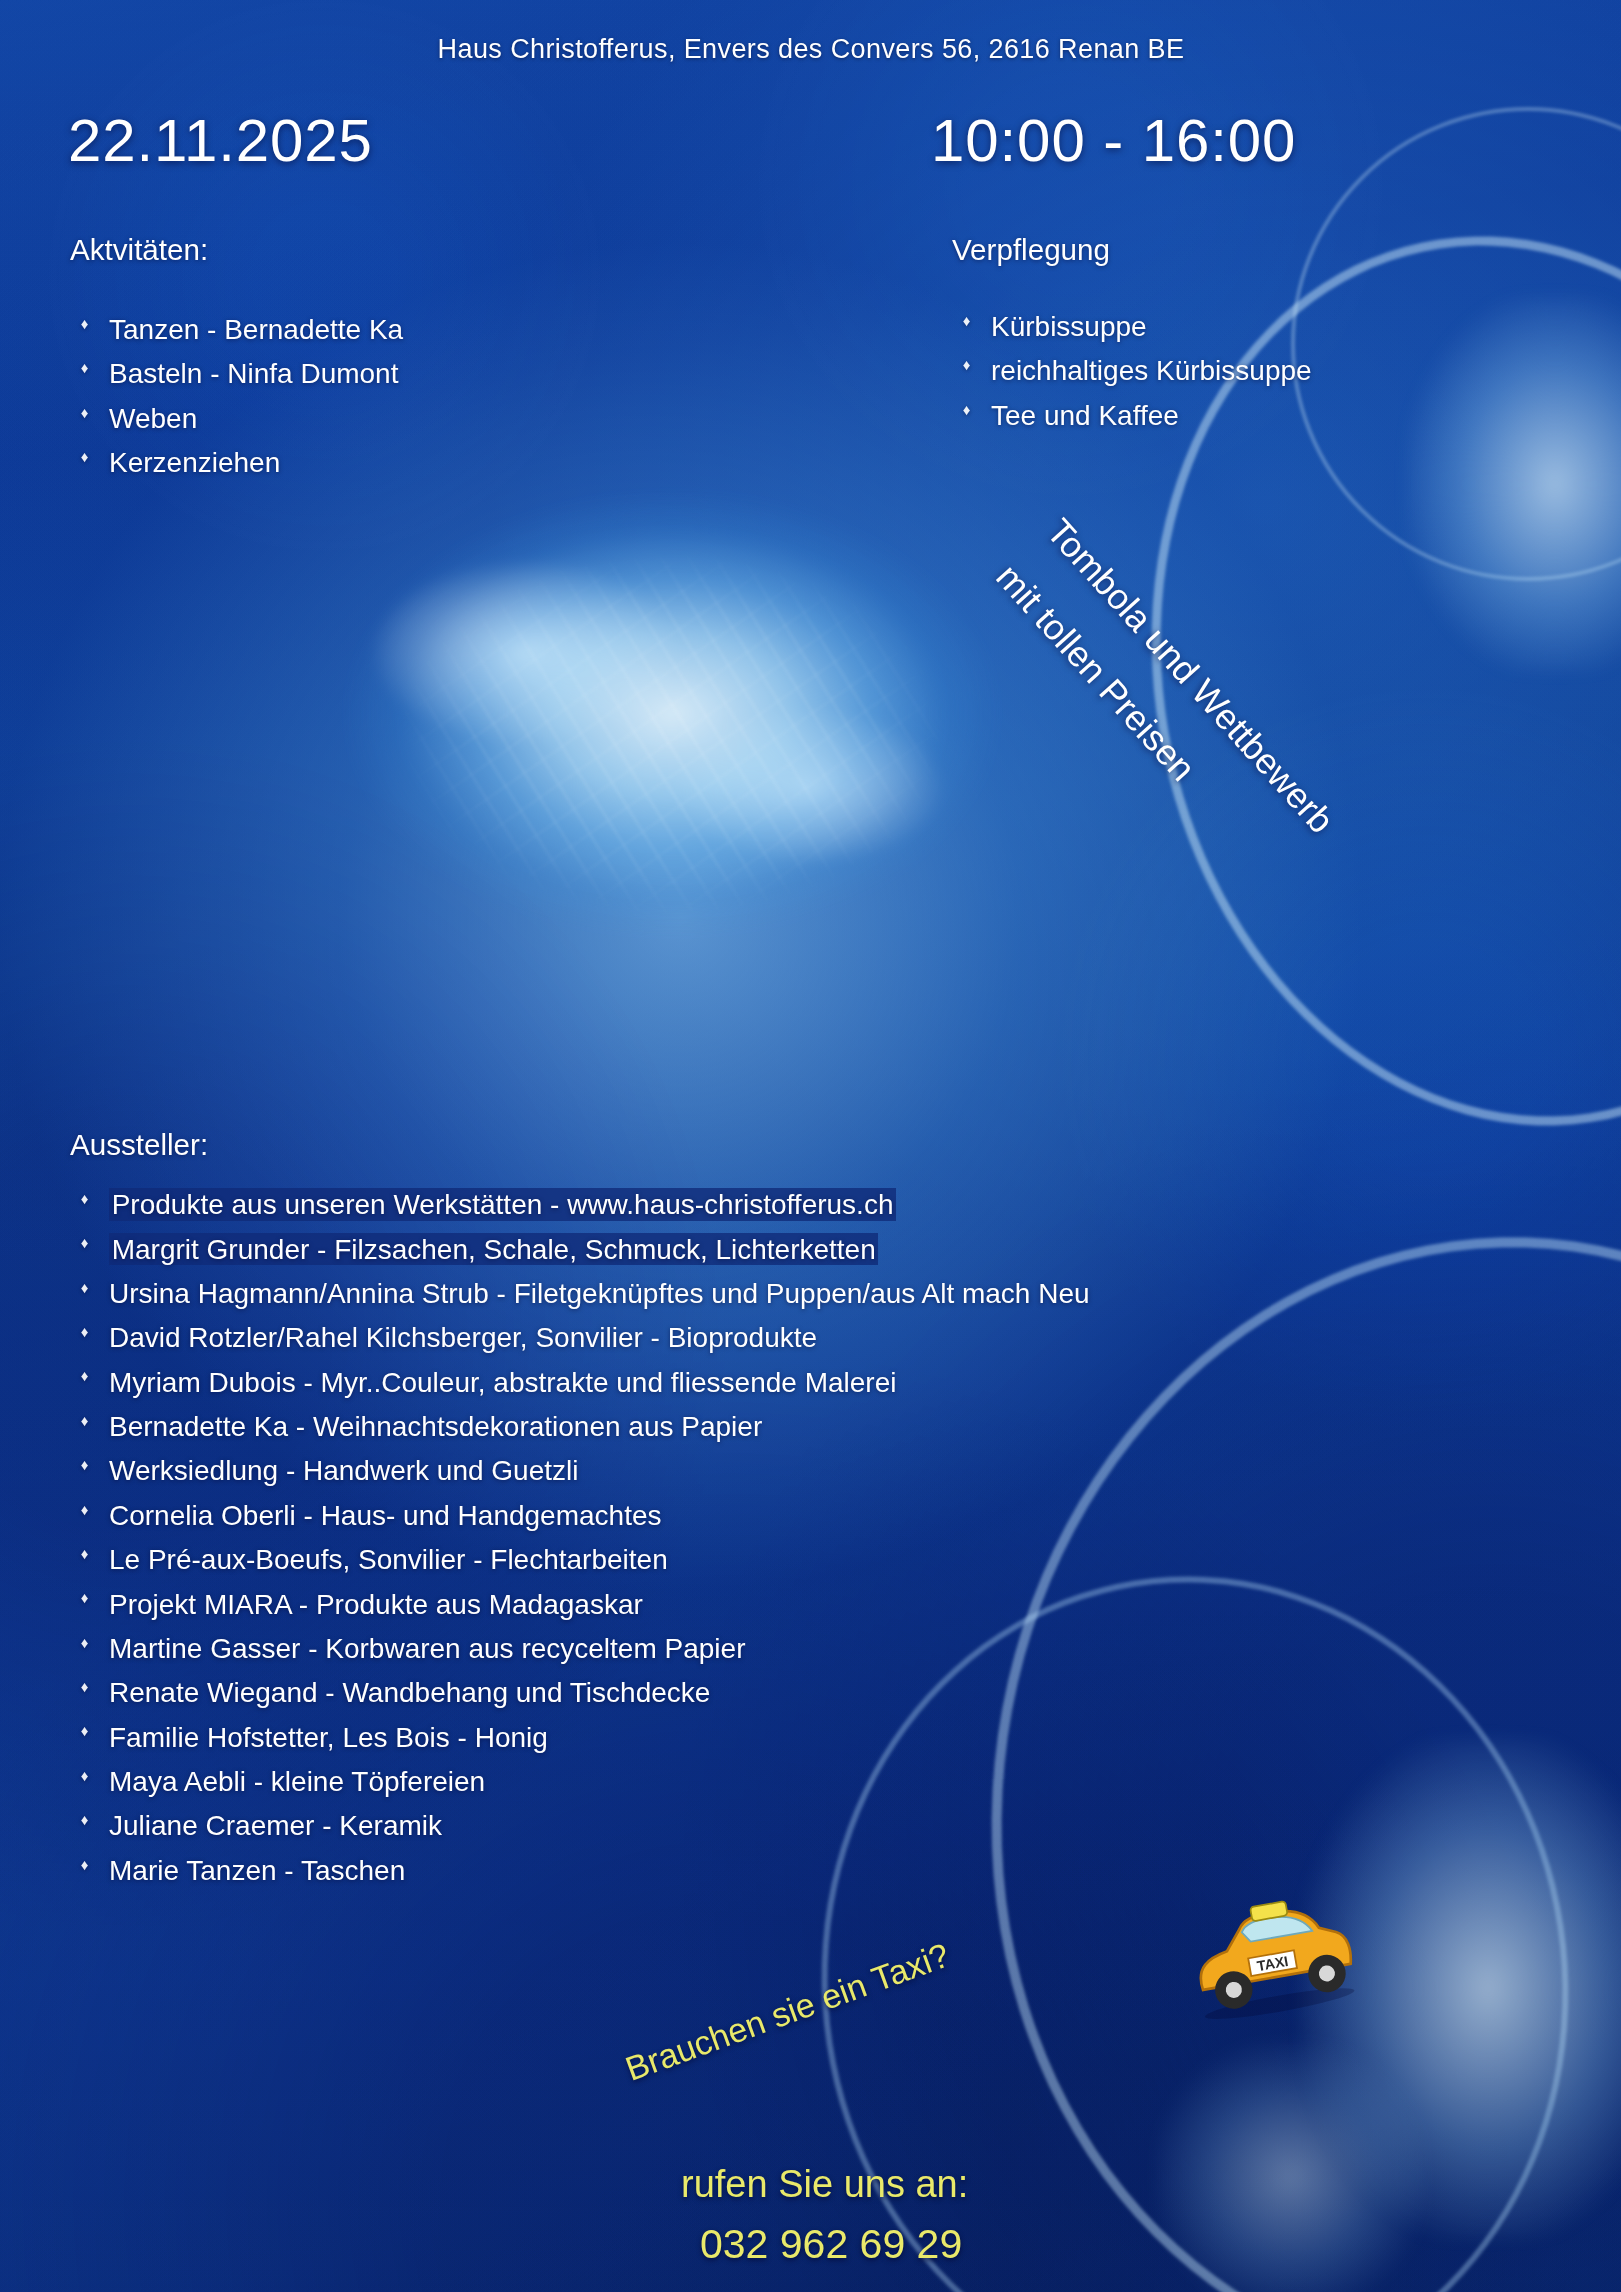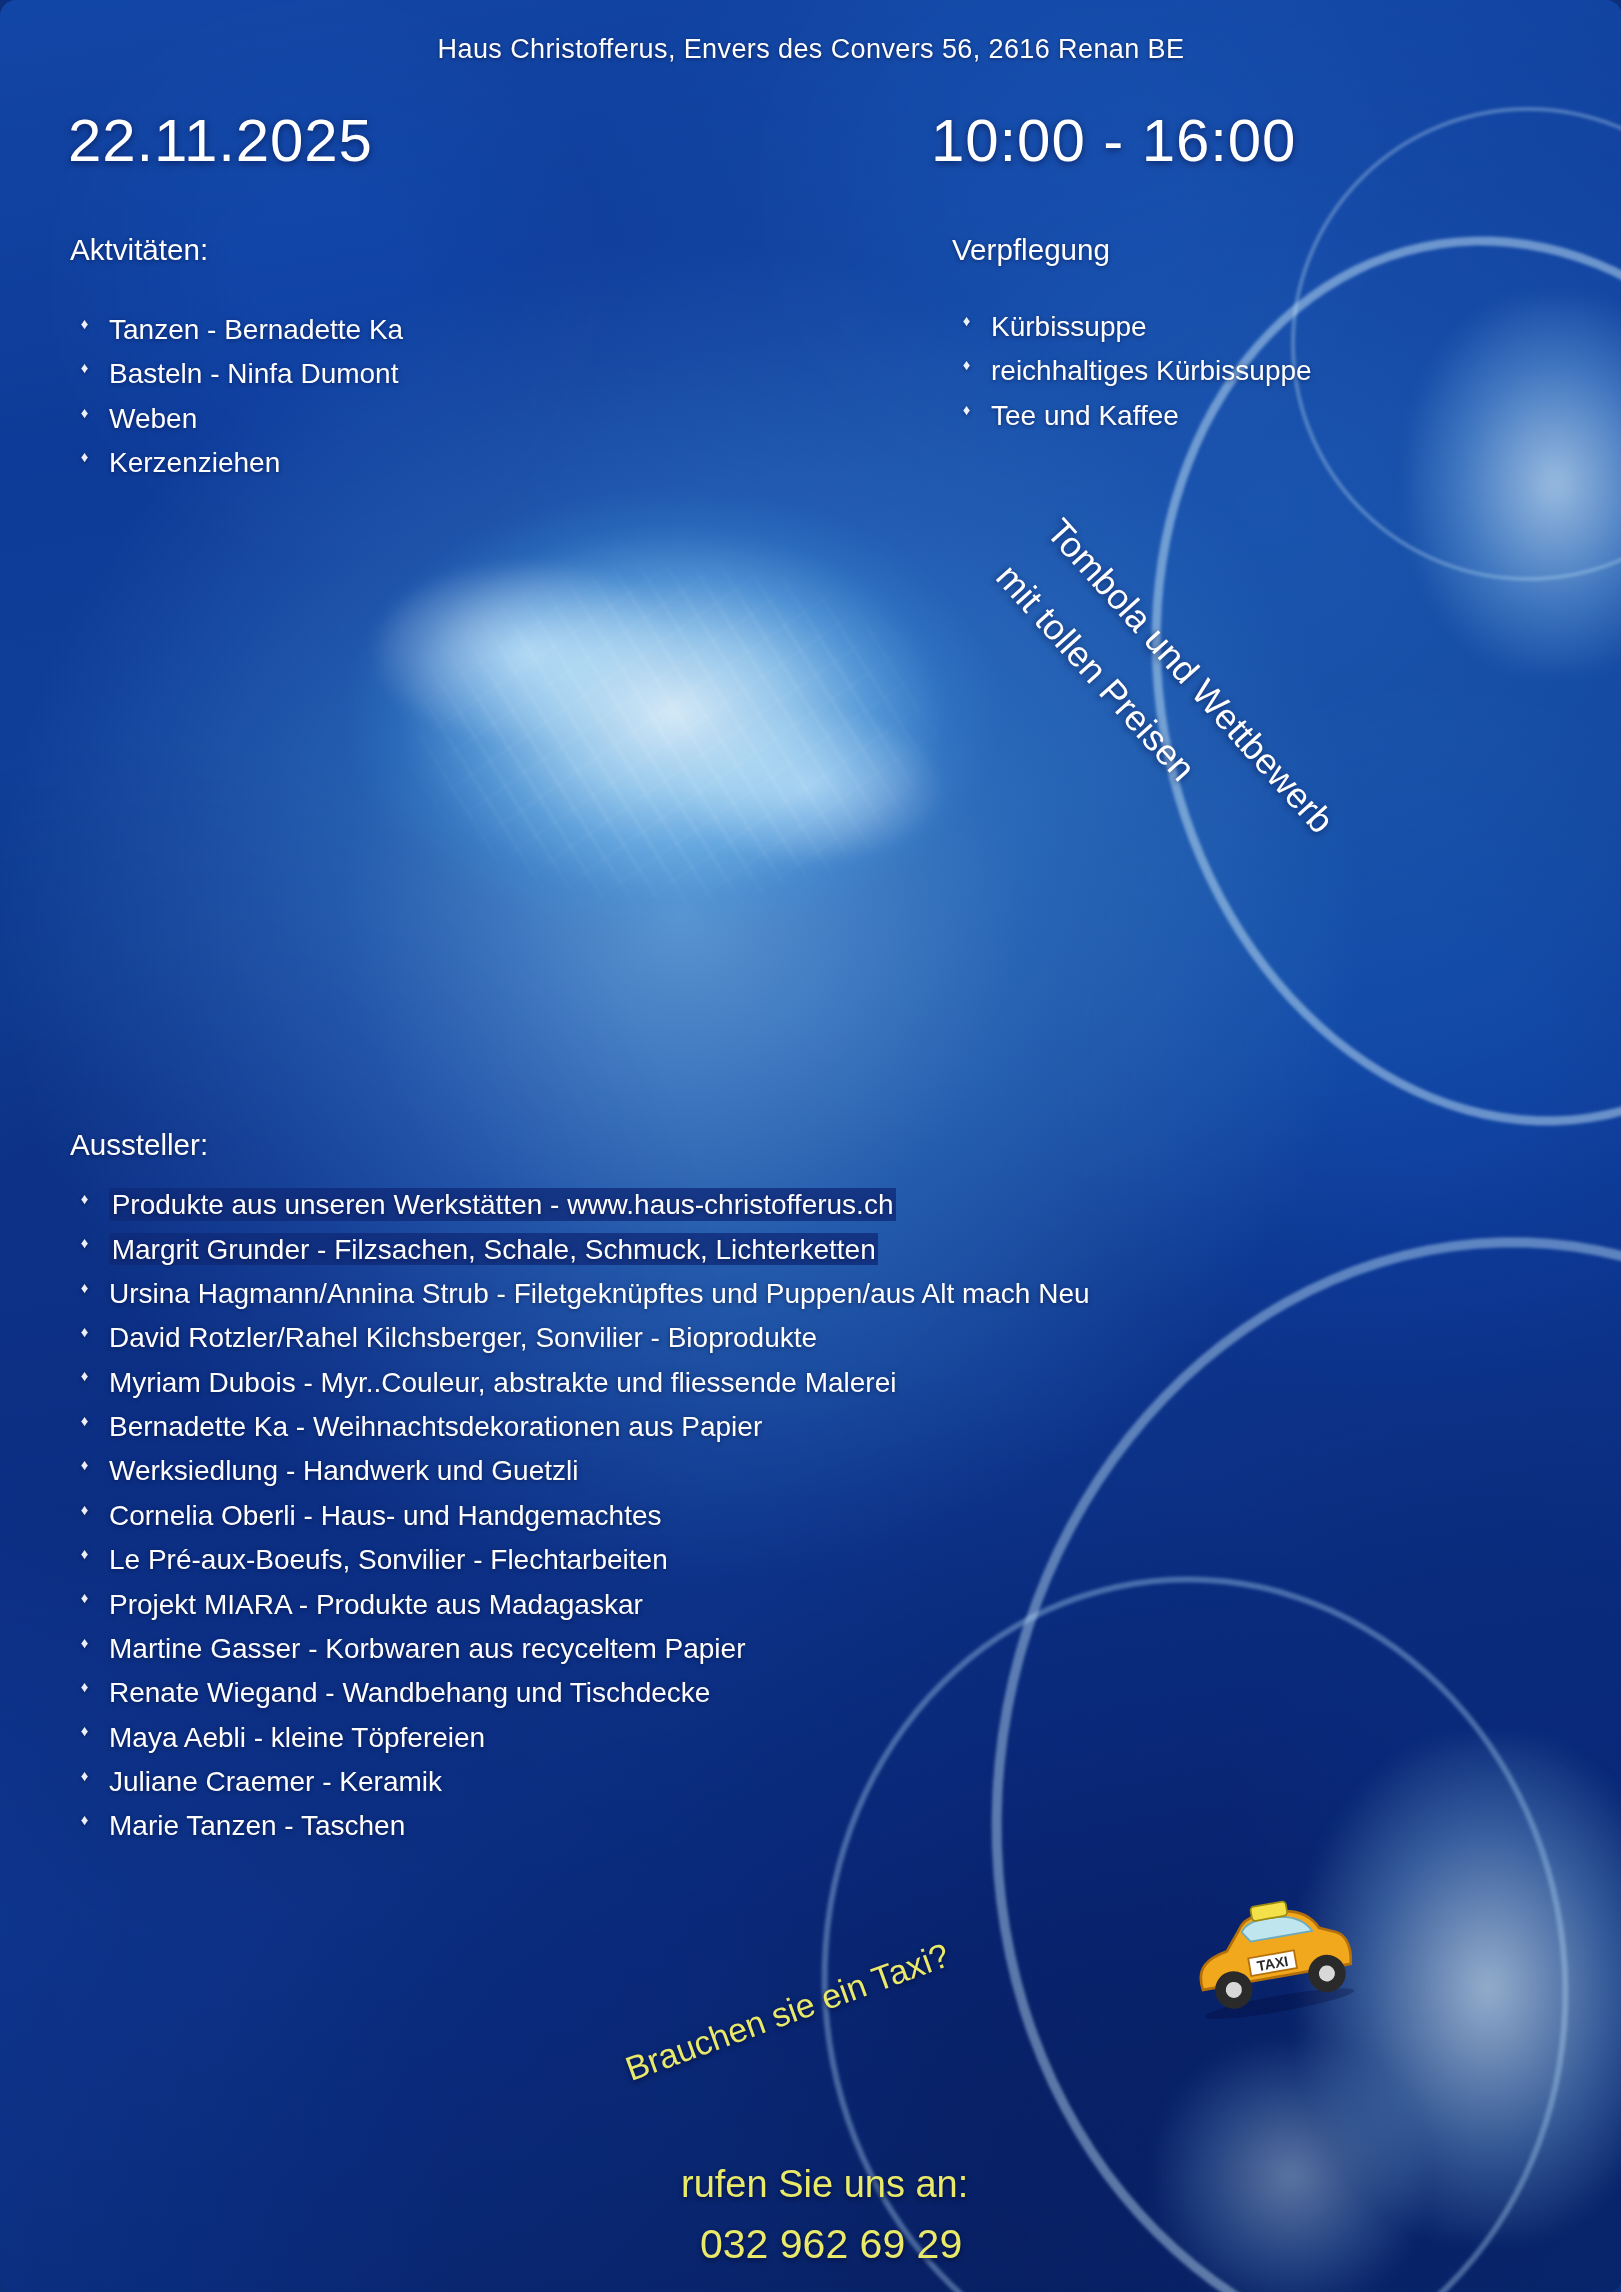--- a/index.html
+++ b/index.html
@@ -12,21 +12,20 @@
     width: 1622px;
     height: 2293px;
     overflow: hidden;
     font-family: "Liberation Sans", sans-serif;
     color: #ffffff;
     background:
       radial-gradient(ellipse 60% 42% at 42% 40%, rgba(150,215,255,0.55) 0%, rgba(90,170,235,0.30) 35%, rgba(20,70,165,0.05) 70%),
       radial-gradient(ellipse 80% 55% at 78% 22%, rgba(40,110,200,0.45) 0%, rgba(12,48,135,0.2) 60%),
       radial-gradient(ellipse 70% 50% at 15% 85%, rgba(16,60,150,0.55) 0%, rgba(10,40,120,0.1) 70%),
       linear-gradient(170deg, #1550b4 0%, #0e3fa0 18%, #12499f 38%, #0d3c96 58%, #0a3188 78%, #07266e 100%);
-    border-radius: 16px;
   }
   
   .tex {
     position: absolute;
     inset: 0;
     pointer-events: none;
     background:
       radial-gradient(circle at 20% 12%, rgba(255,255,255,0.10) 0 3%, transparent 12%),
       radial-gradient(circle at 66% 8%, rgba(255,255,255,0.07) 0 4%, transparent 14%),
       radial-gradient(circle at 88% 46%, rgba(180,230,255,0.12) 0 6%, transparent 20%),
@@ -262,20 +261,21 @@
       <li>Ursina Hagmann/Annina Strub - Filetgeknüpftes und Puppen/aus Alt mach Neu</li>
       <li>David Rotzler/Rahel Kilchsberger, Sonvilier - Bioprodukte</li>
       <li>Myriam Dubois - Myr..Couleur, abstrakte und fliessende Malerei</li>
       <li>Bernadette Ka - Weihnachtsdekorationen aus Papier</li>
       <li>Werksiedlung - Handwerk und Guetzli</li>
       <li>Cornelia Oberli - Haus- und Handgemachtes</li>
       <li>Le Pré-aux-Boeufs, Sonvilier - Flechtarbeiten</li>
       <li>Projekt MIARA - Produkte aus Madagaskar</li>
       <li>Martine Gasser - Korbwaren aus recyceltem Papier</li>
       <li>Renate Wiegand - Wandbehang und Tischdecke</li>
+      <li>Familie Hofstetter, Les Bois - Honig</li>
       <li>Maya Aebli - kleine Töpfereien</li>
       <li>Juliane Craemer - Keramik</li>
       <li>Marie Tanzen - Taschen</li>
     </ul>
 
     <svg class="taxi-icon" viewBox="0 0 200 130">
       <ellipse cx="100" cy="118" rx="85" ry="9" fill="rgba(0,0,40,0.25)"></ellipse>
       <path d="M18 88 C14 62 30 54 52 50 L70 28 C76 18 92 14 116 16 C140 18 152 28 158 42 L176 50 C188 56 190 72 186 88 Z" fill="#f2a81d" stroke="#b3700a" stroke-width="3"></path>
       <path d="M72 32 C78 22 94 20 114 22 C132 24 144 32 150 44 L80 44 Z" fill="#bfe6ef" stroke="#6fa9bb" stroke-width="2"></path>
       <rect x="74" y="62" width="52" height="20" fill="#ffffff" stroke="#b3700a" stroke-width="2"></rect>

